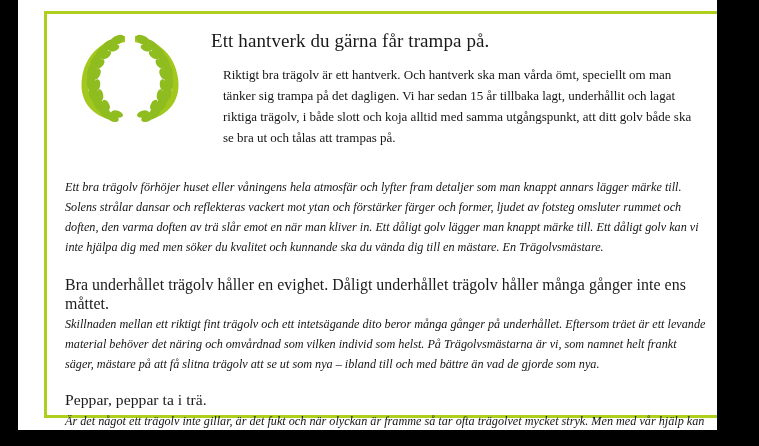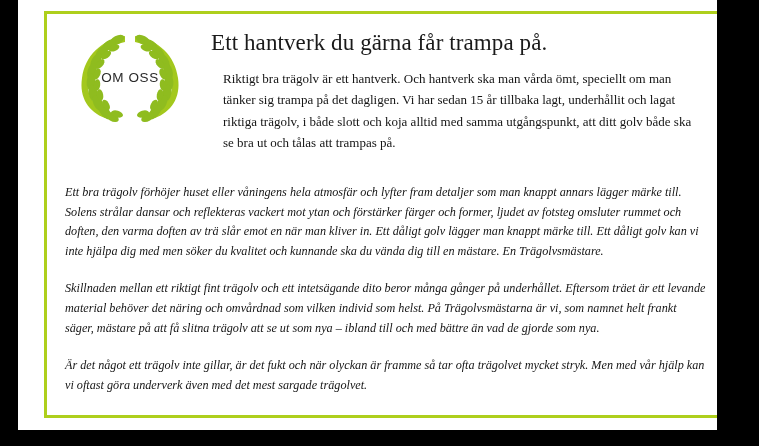--- a/index.html
+++ b/index.html
@@ -78,21 +78,21 @@
     color: #2a2a2a;
   }
 
   .masthead-text {
     flex: 1 1 auto;
     padding-top: 2px;
   }
 
   h1.lead-title {
     margin: 0 0 4px 0;
-    font-size: 23px;
+    font-size: 19px;
     font-weight: 400;
     color: #1a1a1a;
     letter-spacing: 0.1px;
     line-height: 1.15;
   }
 
   .lead-body {
     margin: 12px;
     font-size: 13px;
     line-height: 1.62;
@@ -186,38 +186,39 @@
                   <ellipse cx="35" cy="36" rx="5.8" ry="3.2" transform="rotate(-50 35 36)"></ellipse>
                   <ellipse cx="32" cy="46" rx="5.8" ry="3.2" transform="rotate(-66 32 46)"></ellipse>
                   <ellipse cx="32" cy="57" rx="5.8" ry="3.2" transform="rotate(-82 32 57)"></ellipse>
                   <ellipse cx="35" cy="67" rx="5.8" ry="3.2" transform="rotate(-100 35 67)"></ellipse>
                   <ellipse cx="41" cy="77" rx="5.8" ry="3.2" transform="rotate(-118 41 77)"></ellipse>
                   <ellipse cx="47" cy="89" rx="7.4" ry="4.0" transform="rotate(-150 47 89)"></ellipse>
                   <ellipse cx="52" cy="86" rx="6.2" ry="3.4" transform="rotate(-163 52 86)"></ellipse>
                 </g>
               </g>
             </svg>
-            <div class="logo-label">OM OSS</div>
           </div>
 
           <div class="masthead-text">
             <h1 class="lead-title">Ett hantverk du gärna får trampa på.</h1>
             <p class="lead-body">Riktigt bra trägolv är ett hantverk. Och hantverk ska man vårda ömt, speciellt om man tänker sig trampa på det dagligen. Vi har sedan 15 år tillbaka lagt, underhållit och lagat riktiga trägolv, i både slott och koja alltid med samma utgångspunkt, att ditt golv både ska se bra ut och tålas att trampas på.</p>
           </div>
         </div>
 
         <div class="section sec-golv">
           <p>Ett bra trägolv förhöjer huset eller våningens hela atmosfär och lyfter fram detaljer som man knappt annars lägger märke till. Solens strålar dansar och reflekteras vackert mot ytan och förstärker färger och former, ljudet av fotsteg omsluter rummet och doften, den varma doften av trä slår emot en när man kliver in. Ett dåligt golv lägger man knappt märke till. Ett dåligt golv kan vi inte hjälpa dig med men söker du kvalitet och kunnande ska du vända dig till en mästare. En Trägolvsmästare.</p>
         </div>
 
         <div class="section sec-evighet">
+          <h2>Bra underhållet trägolv håller en evighet. Dåligt underhållet trägolv håller många gånger inte ens måttet.</h2>
           <p>Skillnaden mellan ett riktigt fint trägolv och ett intetsägande dito beror många gånger på underhållet. Eftersom träet är ett levande material behöver det näring och omvårdnad som vilken individ som helst. På Trägolvsmästarna är vi, som namnet helt frankt säger, mästare på att få slitna trägolv att se ut som nya – ibland till och med bättre än vad de gjorde som nya.</p>
         </div>
 
         <div class="section sec-peppar">
+          <h2>Peppar, peppar ta i trä.</h2>
           <p>Är det något ett trägolv inte gillar, är det fukt och när olyckan är framme så tar ofta trägolvet mycket stryk. Men med vår hjälp kan vi oftast göra underverk även med det mest sargade trägolvet.</p>
         </div>
 
       </div>
     </div>
   </div>
 
   <div style="position:absolute;left:0;top:0;width:18px;height:446px;background:#000;"></div>
   <div style="position:absolute;right:0;top:0;width:42px;height:446px;background:#000;"></div>
   <div style="position:absolute;left:0;bottom:0;width:759px;height:16px;background:#000;"></div>

